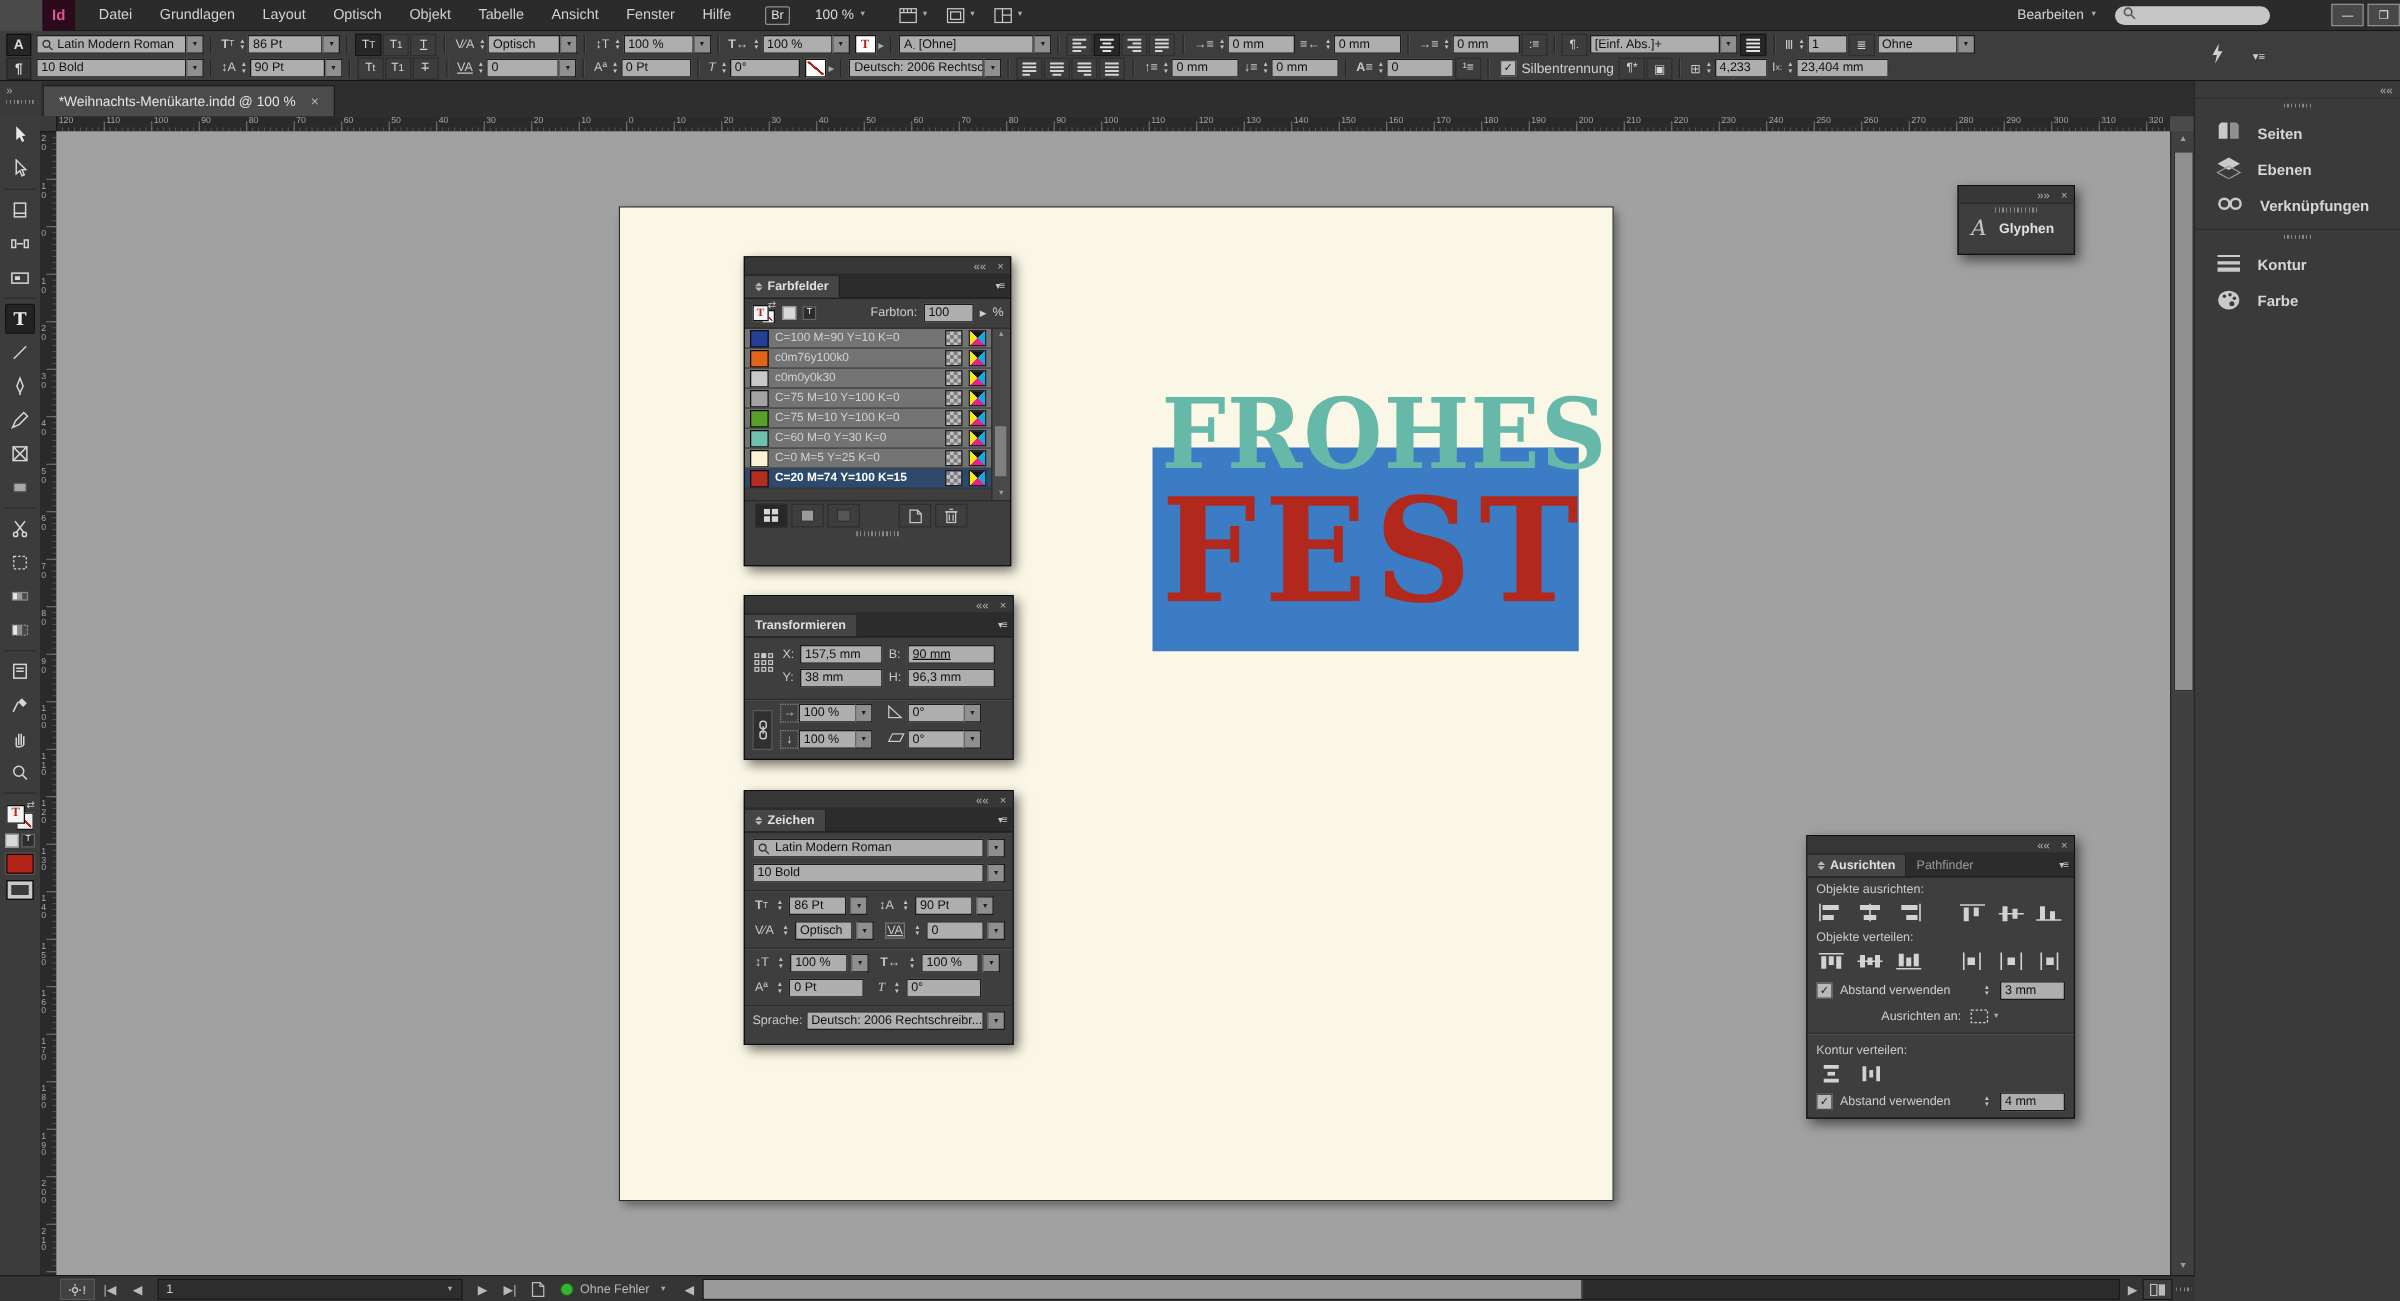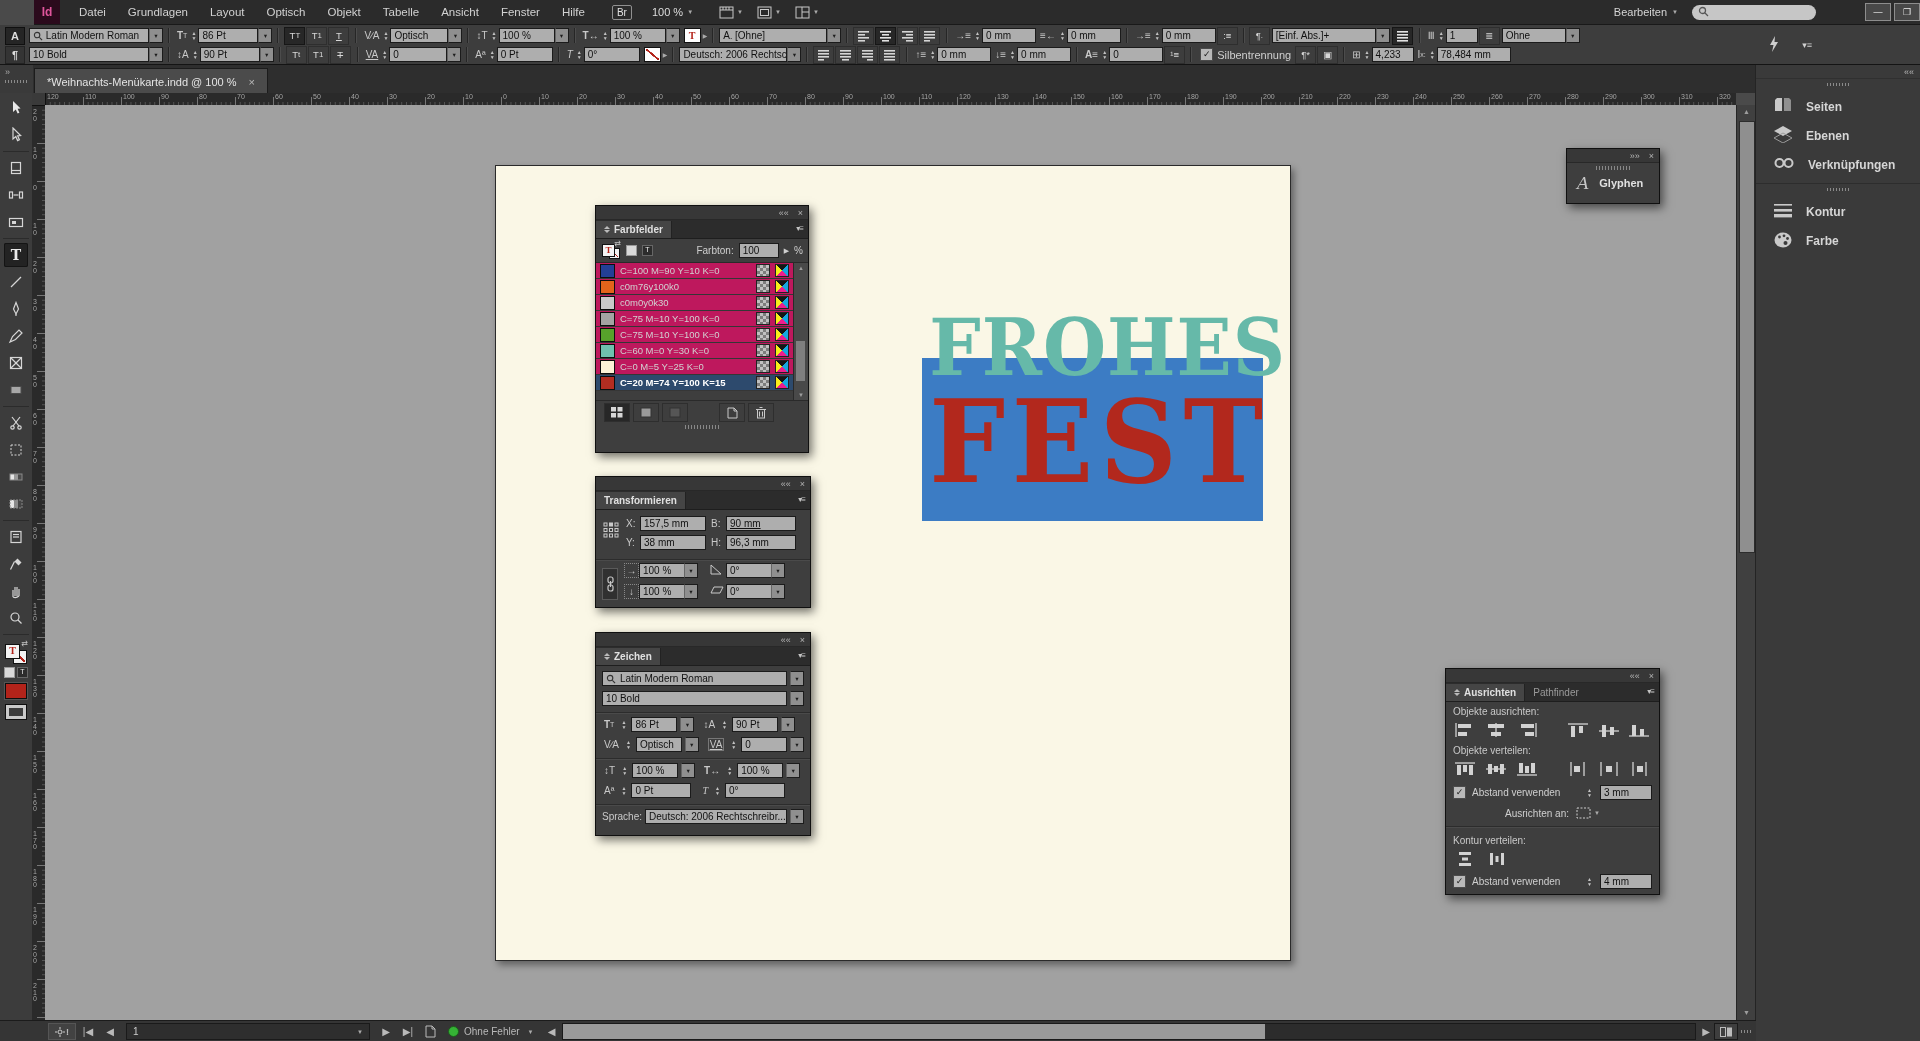--- a/index.html
+++ b/index.html
@@ -99,21 +99,21 @@
   .updn i{width:0;height:0;border-left:3px solid transparent;border-right:3px solid transparent;}
   .updn i.u{border-bottom:3px solid #bbb;} .updn i.d{border-top:3px solid #bbb;}
   .pfield{height:13px;background:#aeaeae;border:1px solid #1b1b1b;color:#111;display:flex;align-items:center;padding:0 3px;white-space:nowrap;overflow:hidden;}
   .pdd{width:12px;height:13px;background:#8f8f8f;border:1px solid #1b1b1b;border-left:1px solid #666;font-size:5.5px;color:#1d1d1d;display:flex;align-items:center;justify-content:center;}
   .pstep{display:flex;flex-direction:column;color:#c4c4c4;font-size:5px;line-height:4.5px;width:9px;align-items:center;}
   .pdivider{height:1px;background:#2c2c2c;border-bottom:1px solid #4a4a4a;margin:3px 0;}
   
   .fs-toolrow{height:23px;display:flex;align-items:center;padding:0 5px;gap:5px;}
   .fs-proxy{position:relative;width:20px;height:19px;flex:none;}
   .fs-list{position:relative;border-top:1px solid #2a2a2a;border-bottom:1px solid #2a2a2a;height:137px;overflow:hidden;}
-  .fs-row{height:16px;display:flex;align-items:center;padding:0 4px;gap:5px;background:#be185d;border-bottom:1px solid #363636;color:#d2d2d2;width:197px;box-sizing:border-box;}
+  .fs-row{height:16px;display:flex;align-items:center;padding:0 4px;gap:5px;background:#737373;border-bottom:1px solid #363636;color:#d2d2d2;width:197px;box-sizing:border-box;}
   .fs-row.sel{background:#2d4a6d;color:#fff;font-weight:bold;}
   .fs-chip{width:13px;height:12px;border:1px solid #0d0d0d;flex:none;}
   .fs-name{flex:1;font-size:9.5px;white-space:nowrap;overflow:hidden;}
   .fs-ic{width:12px;height:11px;flex:none;border:1px solid #222;}
   .ic-checker{background:conic-gradient(#c0c0c0 0 25%,#7c7c7c 0 50%,#c0c0c0 0 75%,#7c7c7c 0);background-size:6px 6px;}
   .ic-cmyk{background:conic-gradient(from 45deg,#16a7df 0 25%,#ec1e8e 0 50%,#f7ec1a 0 75%,#151515 0);}
   .fs-scrollbar{position:absolute;right:0;top:0;bottom:0;width:14px;background:#494949;border-left:1px solid #2a2a2a;}
   .fs-sthumb{position:absolute;left:2px;top:78px;width:9px;height:40px;background:#7f7f7f;}
   .fs-bottom{height:23px;display:flex;align-items:center;gap:3px;padding:0 8px;}
   .fs-bbtn{width:24px;height:17px;background:#3e3e3e;border:1px solid #2e2e2e;display:flex;align-items:center;justify-content:center;}
@@ -559,21 +559,21 @@
             <span>4,233</span>
           </span>
         </span>
         <span class="w-combo">
           <span class="gi">I<small>x:</small></span>
           <span class="w-stepper">
             <span>▲</span>
             <span>▼</span>
           </span>
           <span class="w-field" style="width: 66px;">
-            <span>78,484 mm</span>
+            <span>23,404 mm</span>
           </span>
         </span>
       </div>
     <div class="cp-right">
       <span><svg width="12" height="16" viewBox="0 0 12 16">
             <polygon points="7,0 2,9 5.5,9 4,16 10,6 6.5,6" fill="#cfcfcf"></polygon>
           </svg></span>
       <span style="color:#cfcfcf;font-size:9px;">▾≡</span>
     </div>
   </div>

